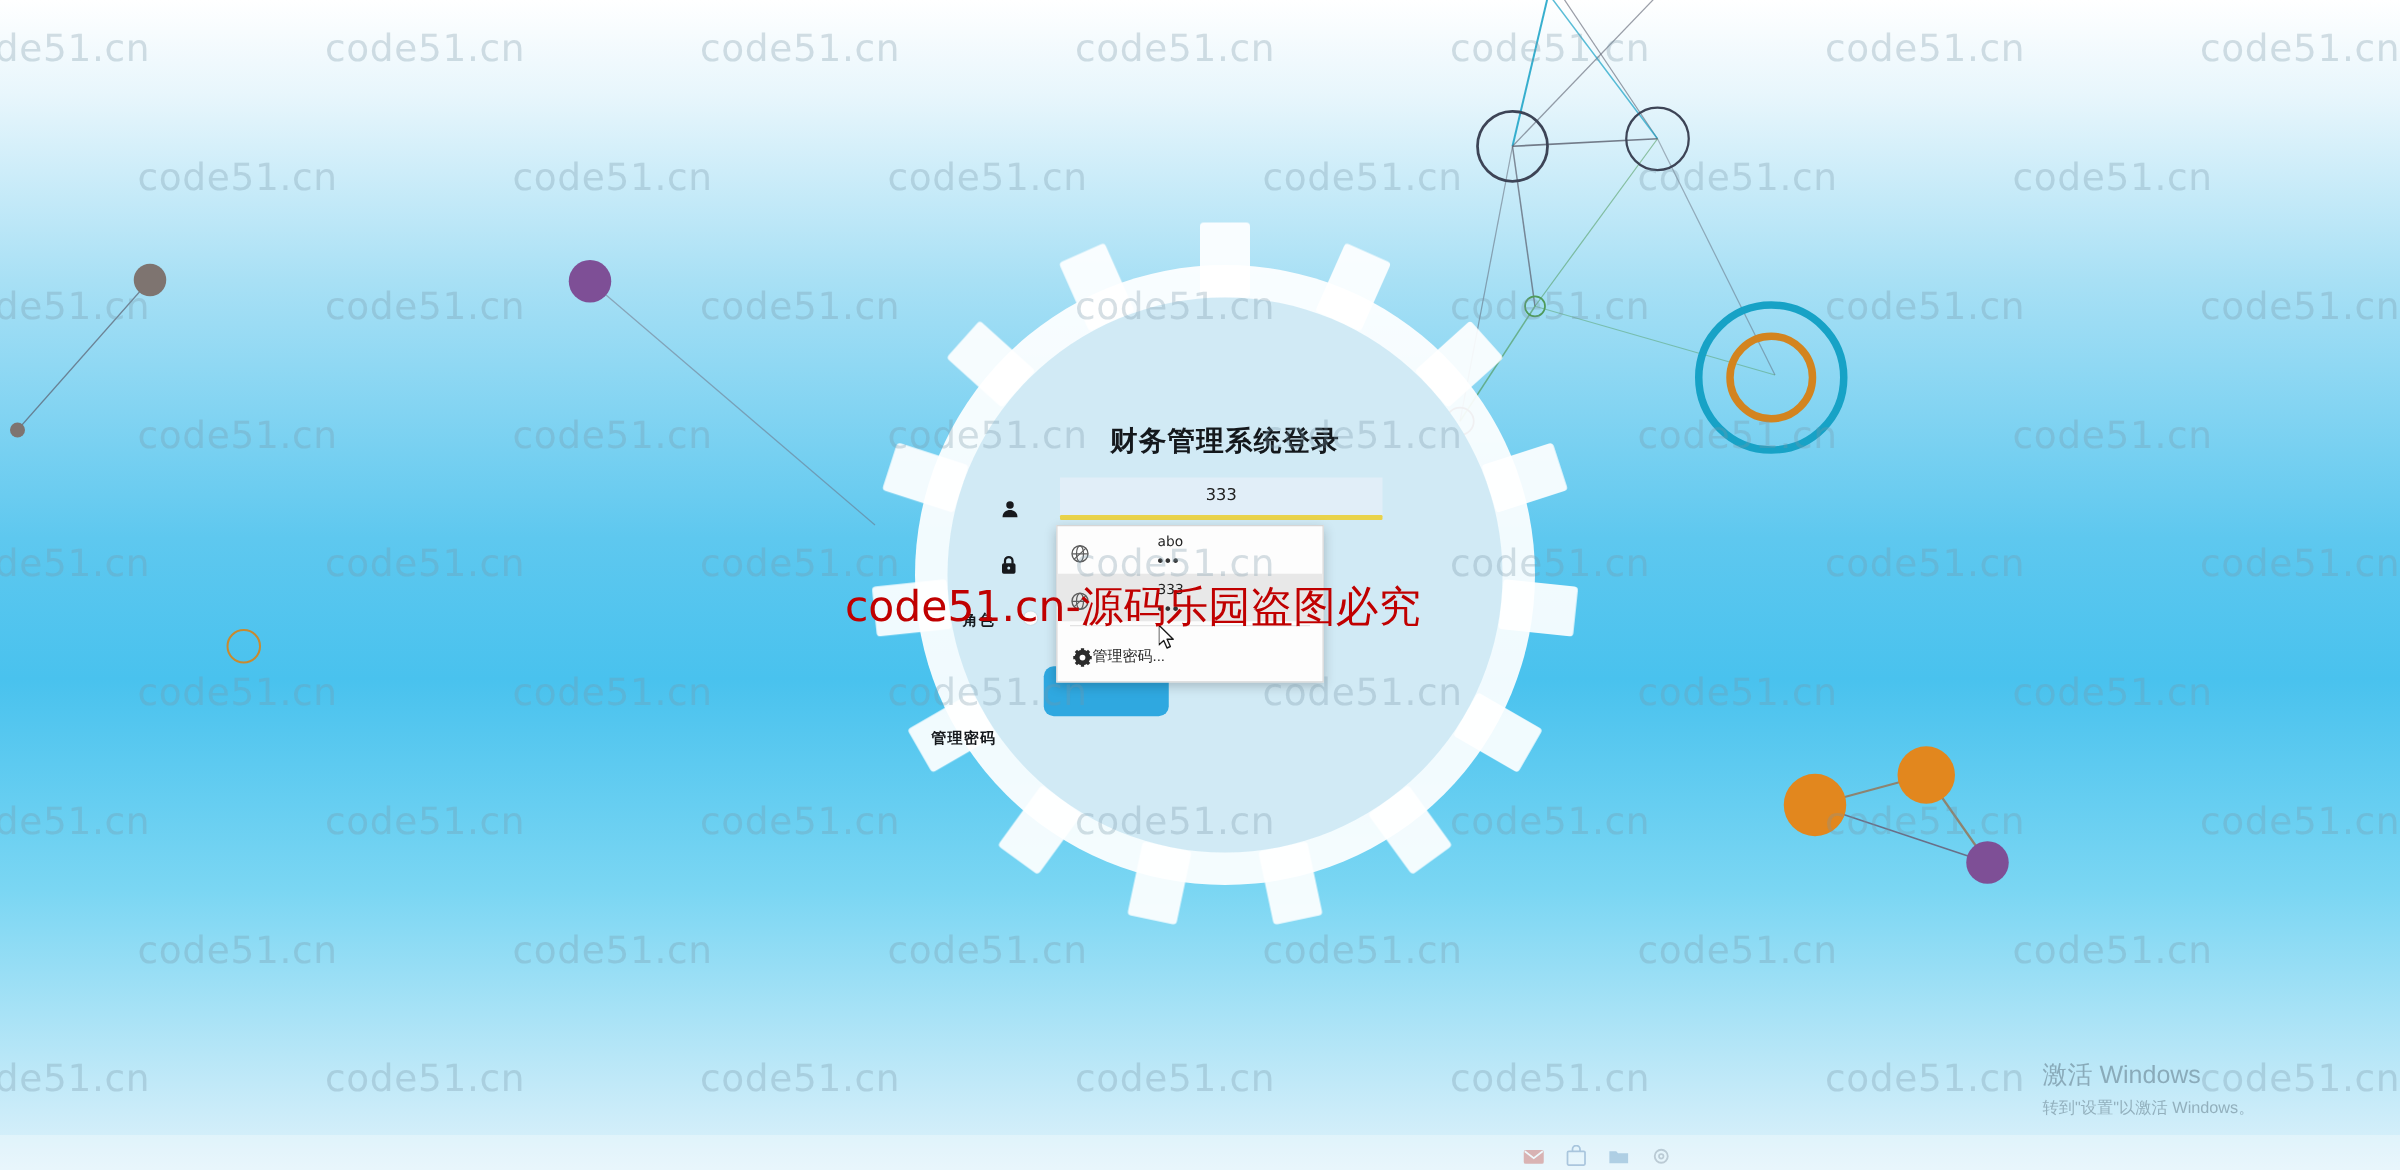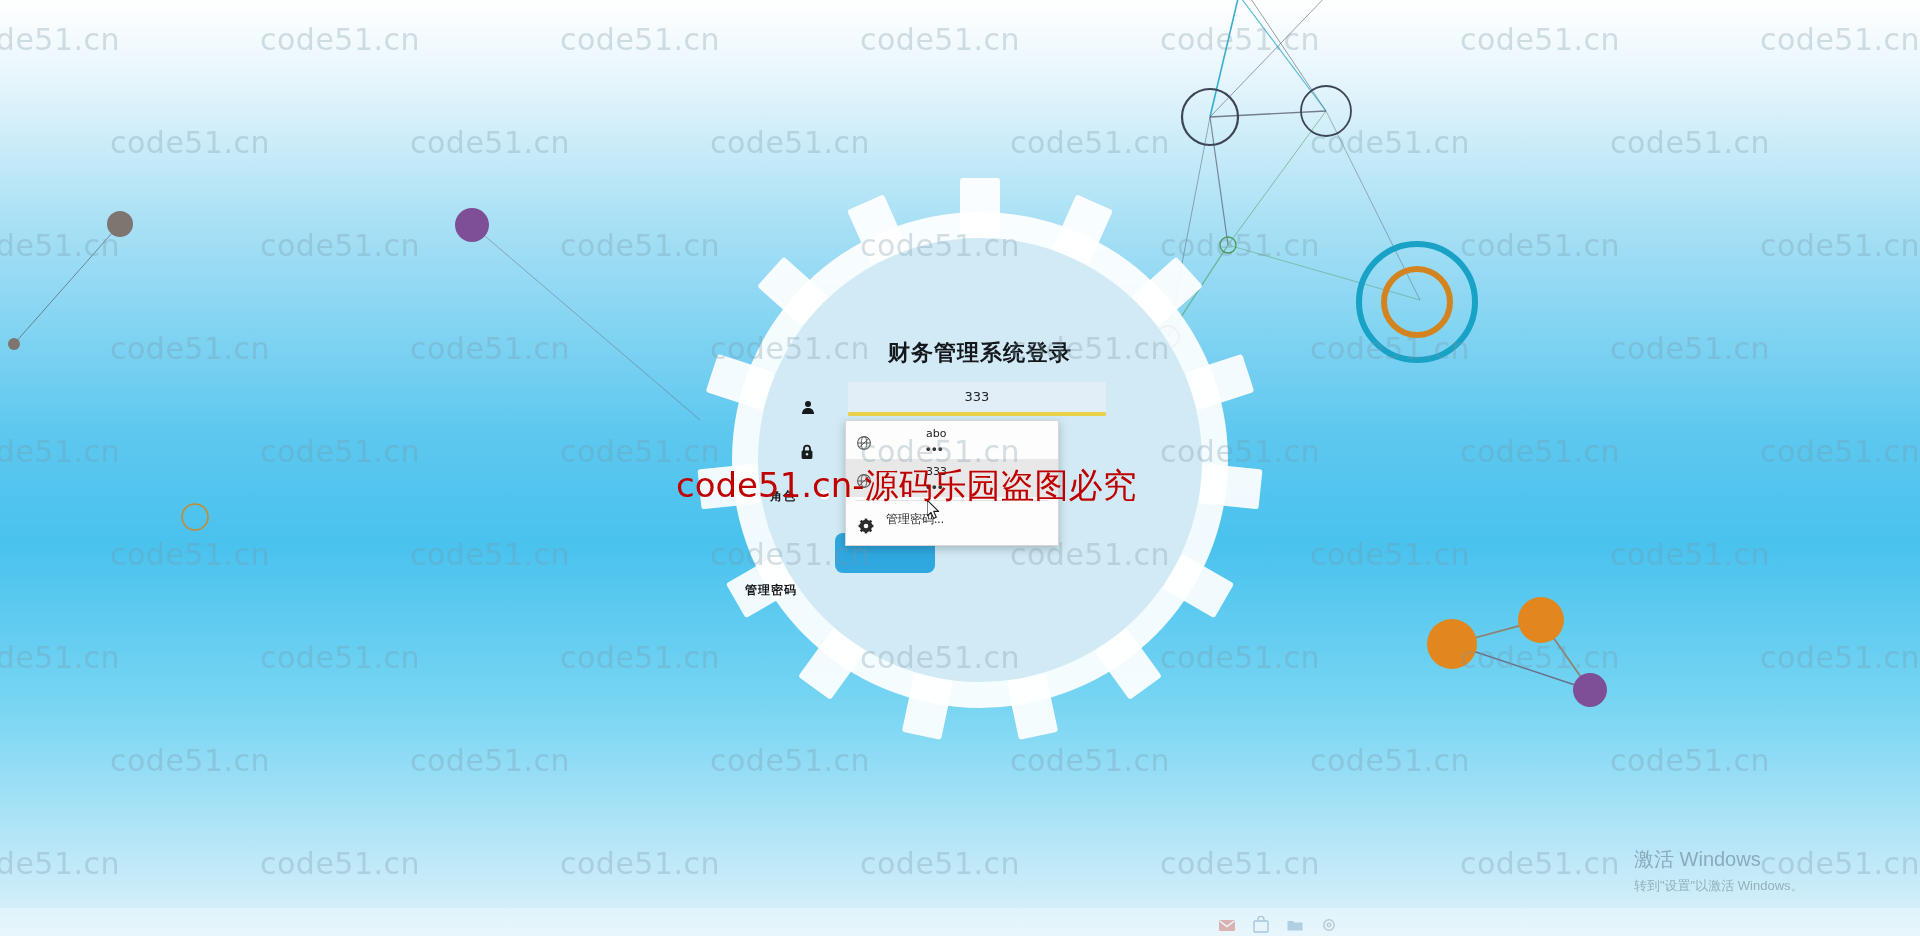--- a/index.html
+++ b/index.html
@@ -76,21 +76,21 @@
     position:relative;display:flex;align-items:flex-start;gap:10px;
     padding:7px 10px 7px 10px;height:38px;box-sizing:border-box;
   }
   .dd-item.highlighted{background:#e8e8e8;}
   .dd-ico{flex:0 0 16px;width:16px;height:16px;margin-top:7px;}
   .dd-text{display:flex;flex-direction:column;line-height:1.05;margin-left:44px;}
   .dd-user{font-size:11px;color:#222;font-family:"DejaVu Sans",sans-serif;}
   .dd-pass{font-size:13px;color:#333;letter-spacing:1.5px;margin-top:2px;font-weight:bold;}
   .dd-sep{height:1px;background:#e2e2e2;margin:3px 10px 0 10px;}
   .dd-manage{
-    display:flex;align-items:flex-start;gap:12px;padding:10px 16px 11px 12px;
+    display:flex;align-items:flex-end;padding:10px 16px 11px 12px;
   }
   .dd-manage-label{font-size:12px;color:#2b2b2b;}
 
   
   .cursor{position:absolute;left:927px;top:500px;width:16px;height:22px;}
 
   
   .red-wm{
     position:absolute;left:676px;top:463px;
     font-family:"DejaVu Sans",sans-serif;font-size:34px;color:#c00000;

